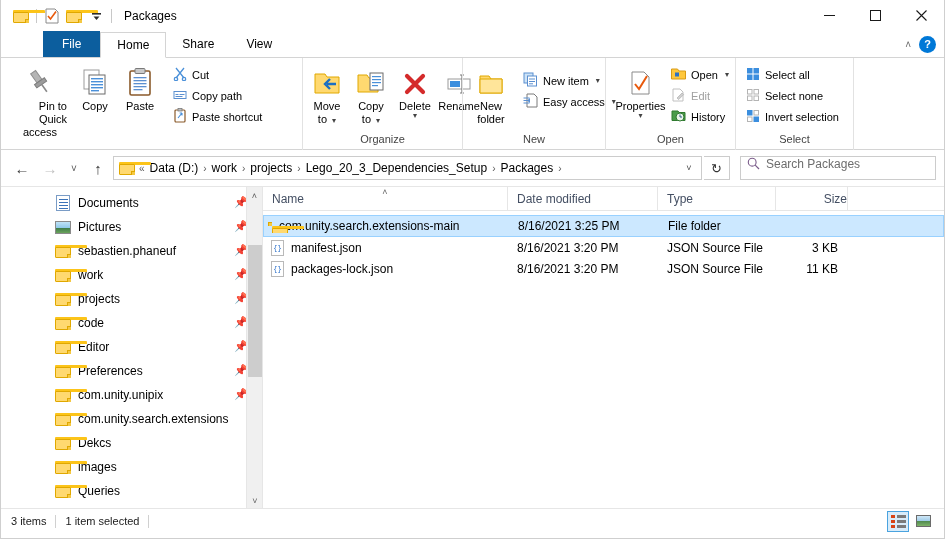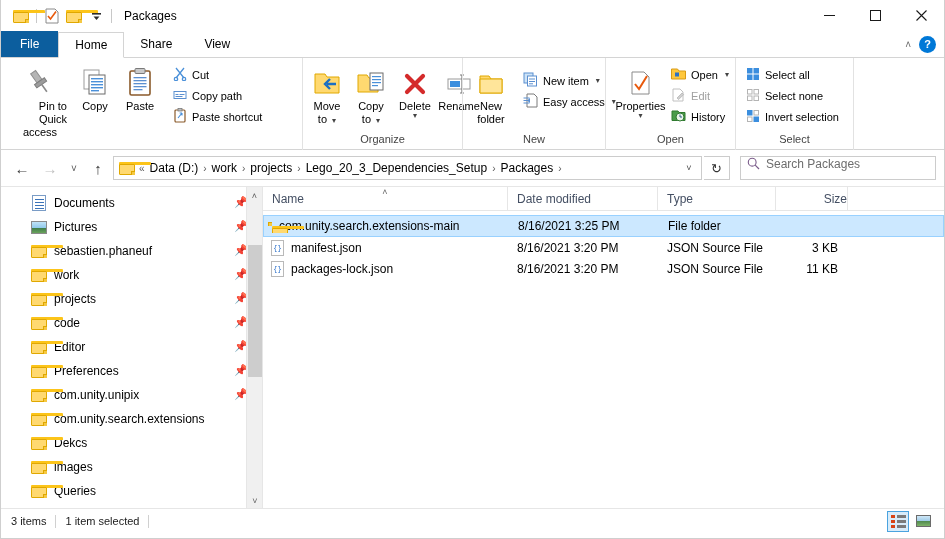--- a/index.html
+++ b/index.html
@@ -33,21 +33,21 @@
                   background:#ffd970; border:1px solid #e0a800; border-radius:1px; }
   .folder .fold { position:absolute; right:0px; bottom:0px; width:4px; height:4px;
                   background:#f5c842; border-left:1px solid #e0a800;
                   border-top:1px solid #e0a800; }
 
   
   .tabstrip { height:26px; background:#fff; display:flex; align-items:flex-end;
               position:relative; border-bottom:1px solid #d4d4d4; }
   .tab { height:26px; padding:0 16px; display:flex; align-items:center;
          font-size:12px; color:#000; cursor:default; }
-  .tab.file { background:#0c5e9e; color:#fff; padding:0 19px; height:26px; }
+  .tab.file { background:#0c5e9e; color:#fff; padding:0 19px; height:26px;margin-left:42px; }
   .tab.active { background:#fff; border:1px solid #d4d4d4; border-bottom:1px solid #fff;
                 margin-bottom:-1px; position:relative; z-index:2; }
   .tabstrip-right { margin-left:auto; display:flex; align-items:center;
                     padding-right:8px; gap:8px; height:26px; }
   .chev-up { font-size:10px; color:#666; }
   .help-btn { width:17px; height:17px; border-radius:50%; background:#0078d7;
               color:#fff; font-size:11px; font-weight:bold; display:flex;
               align-items:center; justify-content:center; }
 
   
@@ -92,21 +92,21 @@
              font-size:13px; color:#333; background:#fff; }
   .searchbox { width:196px; height:24px; border:1px solid #cccccc; background:#fff;
                display:flex; align-items:flex-start; padding:0 6px; gap:6px;
                margin-left:8px; }
   .searchbox .ph { color:#6d6d6d; font-size:12px; }
 
   
   .main { display:flex; height:322px; border-top:1px solid #e6e6e6; }
   .navpane { width:262px; position:relative; background:#fff;
              border-right:1px solid #e6e6e6; overflow:hidden; }
-  .navlist { padding-top:4px; }
+  .navlist { padding-top:4px;padding-left:24px; }
   .navitem { height:24px; display:flex; align-items:center; padding-left:30px;
              position:relative; font-size:12px; color:#000; }
   .navitem .nicon { width:16px; height:16px; margin-right:7px; display:flex;
                     align-items:center; justify-content:center; flex:0 0 16px; }
   .navitem .pin { position:absolute; right:14px; top:5px; color:#8a8a8a;
                   font-size:11px; }
 
   .doc-icon { width:14px; height:16px; background:#fff; border:1px solid #7a9cc6;
               position:relative; }
   .doc-icon i { position:absolute; left:2px; width:9px; height:1px;

